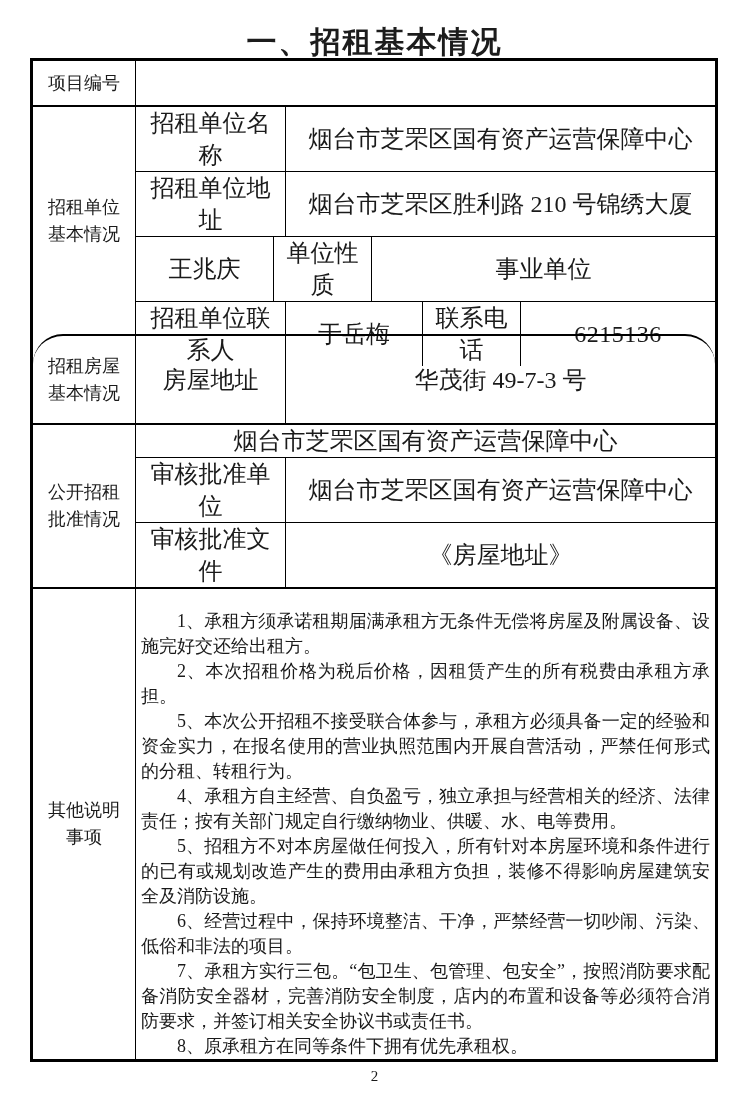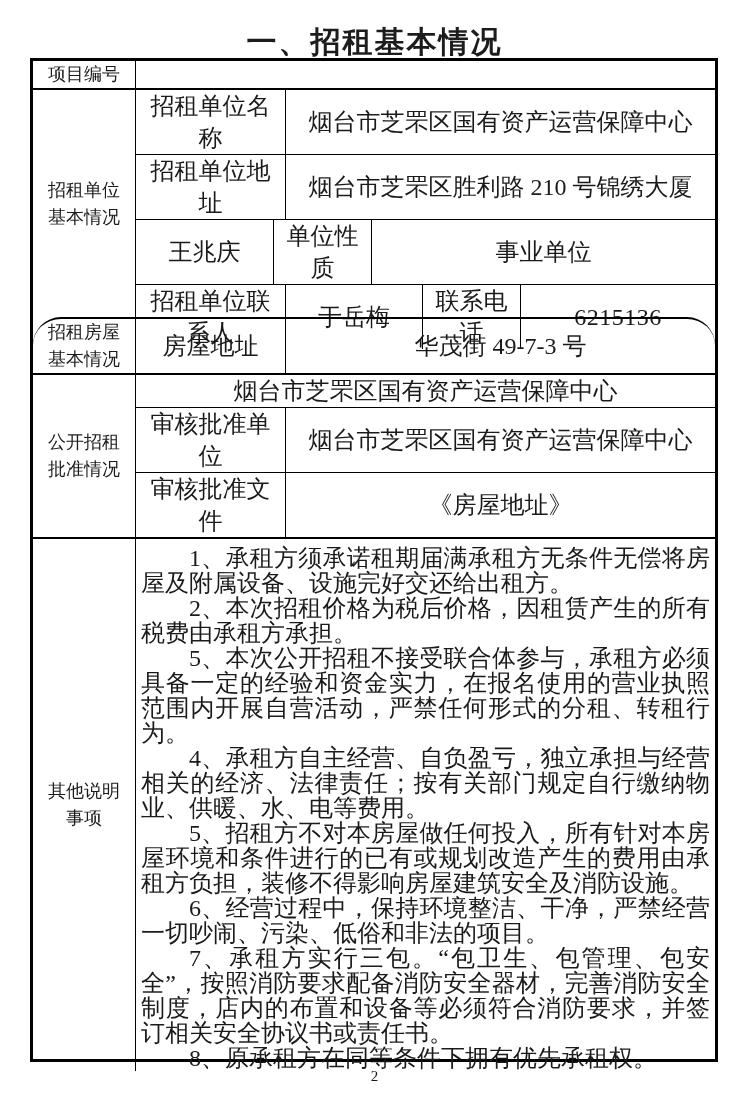--- a/index.html
+++ b/index.html
@@ -59,22 +59,22 @@
   .row .cell:first-child { border-left: none; }
   .lbl-b  { flex: 0 0 149px; }
   .val-f  { flex: 1; }
   .val-m1 { flex: 0 0 137px; }
   .lbl-m  { flex: 0 0 98px; }
   .val-m2 { flex: 0 0 160px; }
   .lbl-m2 { flex: 0 0 130px; }
   .num { letter-spacing: 0.5px; }
   .notes-cell {
     flex: 1;
-    padding: 7px 5px 0 5px;
-    font-size: 24px;
+    padding: 20px 5px 0 5px;
+    font-size: 18px;
     line-height: 25px;
     text-align: justify;
     overflow: hidden;
   }
   .notes-cell p { text-indent: 2em; }
   .page-number {
     position: absolute;
     left: 0; right: 0;
     top: 1068px;
     text-align: center;

